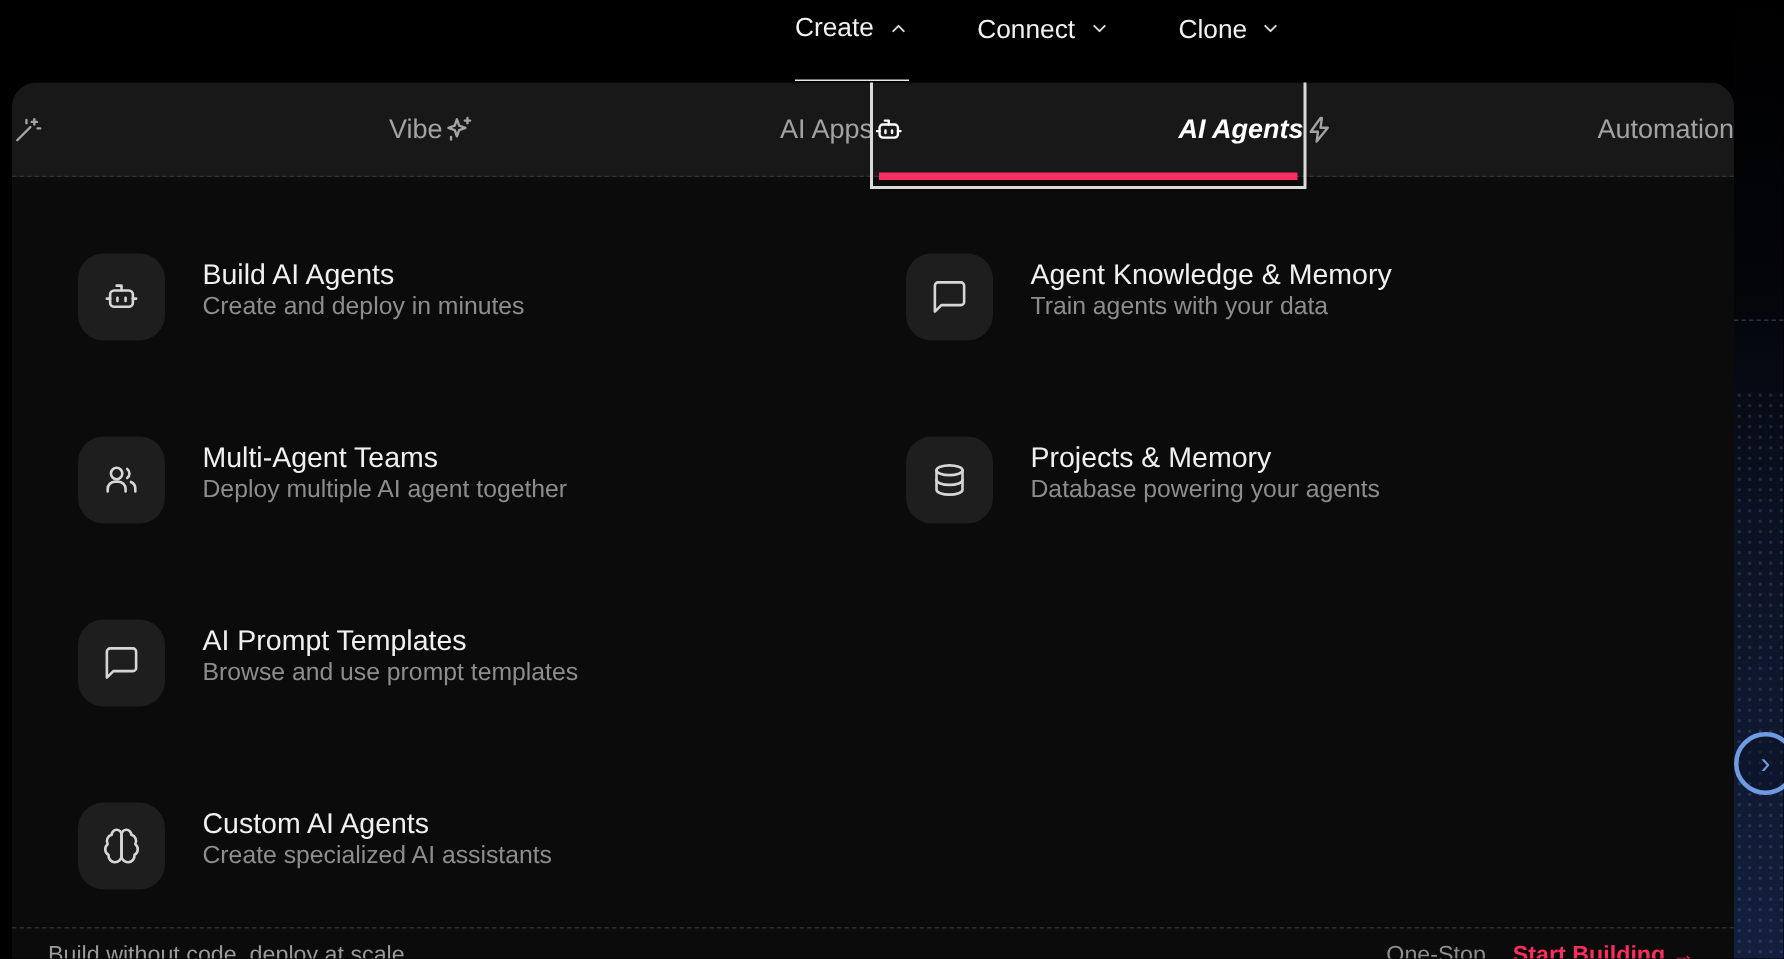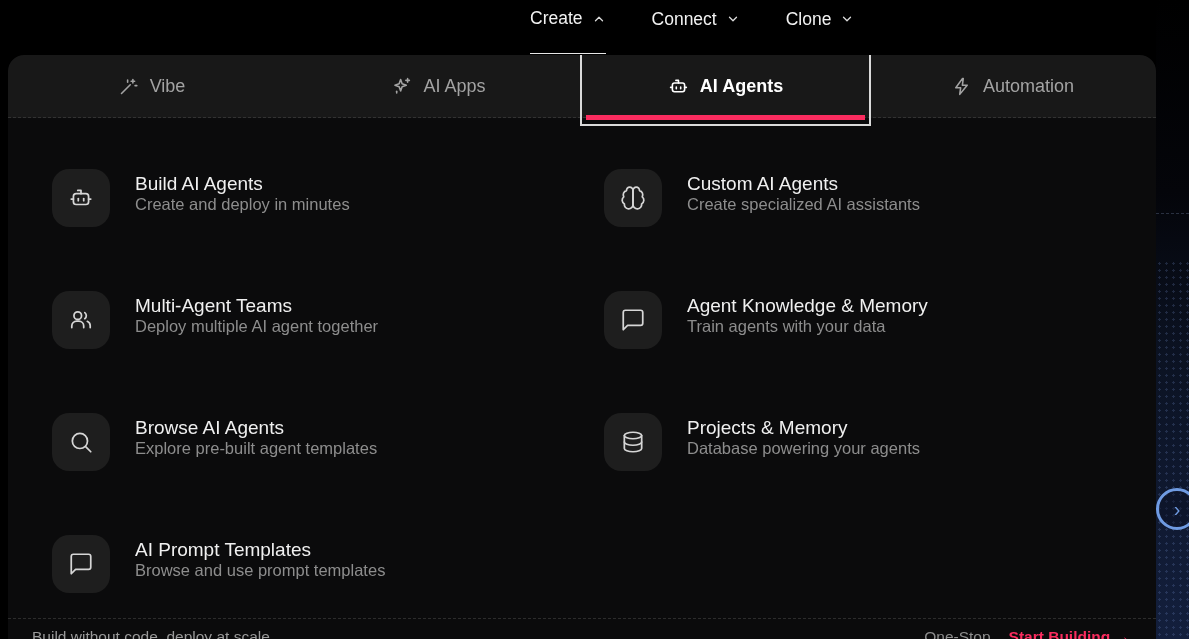--- a/index.html
+++ b/index.html
@@ -24,25 +24,25 @@
   .nav-item svg { width:14px; height:14px; stroke:#dcdcdc; stroke-width:2.2; fill:none;
     stroke-linecap:round; stroke-linejoin:round; }
 
   
   .panel { position:absolute; left:8px; top:55px; width:1148px; height:584px;
     background:#0b0b0c; border-radius:16px 16px 0 0; overflow:hidden; }
 
   
   .tabbar { display:flex; height:63px; background:#181818; border-bottom:1px dashed #323232;
     border-radius:16px 16px 0 0; }
-  .tab { flex:1 1 0; display:flex; align-items:center; justify-content:center; gap:11px;
+  .tab { flex:1 1 0; display:flex; align-items:center; justify-content:space-between; gap:11px;
     color:#a3a3a3; font-size:18px; cursor:pointer; position:relative; }
   .tab svg { width:21px; height:21px; stroke:currentColor; stroke-width:1.8; fill:none;
     stroke-linecap:round; stroke-linejoin:round; }
-  .tab.active { color:#fff; font-weight:600; }
+  .tab.active { color:#fff; font-weight:600;font-style:italic; }
   .tab.active .outline { position:absolute; left:-2px; right:-2px; top:-3px; bottom:-9px;
     border:2px solid #dadada; pointer-events:none; }
   .tab.active .underline { position:absolute; left:4px; right:4px; bottom:-3px; height:5px;
     background:var(--accent,#fb2c5f); }
 
   
   .grid { display:grid; grid-template-columns:552px 552px; grid-template-rows:repeat(4,58px);
     grid-auto-flow:column; row-gap:64px; padding:51px 0 0 44px; }
   .menu-item { display:flex; gap:25px; cursor:pointer; }
   .tile { width:58px; height:58px; flex:0 0 58px; border-radius:17px; background:#1e1e1e;
@@ -164,32 +164,20 @@
         <path d="M15.5 5.2a3.5 3.5 0 0 1 0 5.6"></path>
             <path d="M17.8 13.2a4.5 4.5 0 0 1 2.7 4.1V19"></path>
       </svg>
         </div>
       <div class="mi-text">
         <div class="mi-title">Multi-Agent Teams</div>
         <div class="mi-desc">Deploy multiple AI agent together</div>
       </div>
     </div>
 
-    <div class="menu-item">
-      <div class="tile">
-          <svg viewBox="0 0 24 24">
-        <circle cx="11" cy="11" r="7"></circle>
-            <path d="M16.5 16.5 21 21"></path>
-      </svg>
-        </div>
-      <div class="mi-text">
-        <div class="mi-title">Browse AI Agents</div>
-        <div class="mi-desc">Explore pre-built agent templates</div>
-      </div>
-    </div>
 
     <div class="menu-item">
       <div class="tile">
           <svg viewBox="0 0 24 24">
         <path d="M21 15a2 2 0 0 1-2 2H7l-4 4V5a2 2 0 0 1 2-2h14a2 2 0 0 1 2 2z"></path>
       </svg>
         </div>
       <div class="mi-text">
         <div class="mi-title">AI Prompt Templates</div>
         <div class="mi-desc">Browse and use prompt templates</div>

